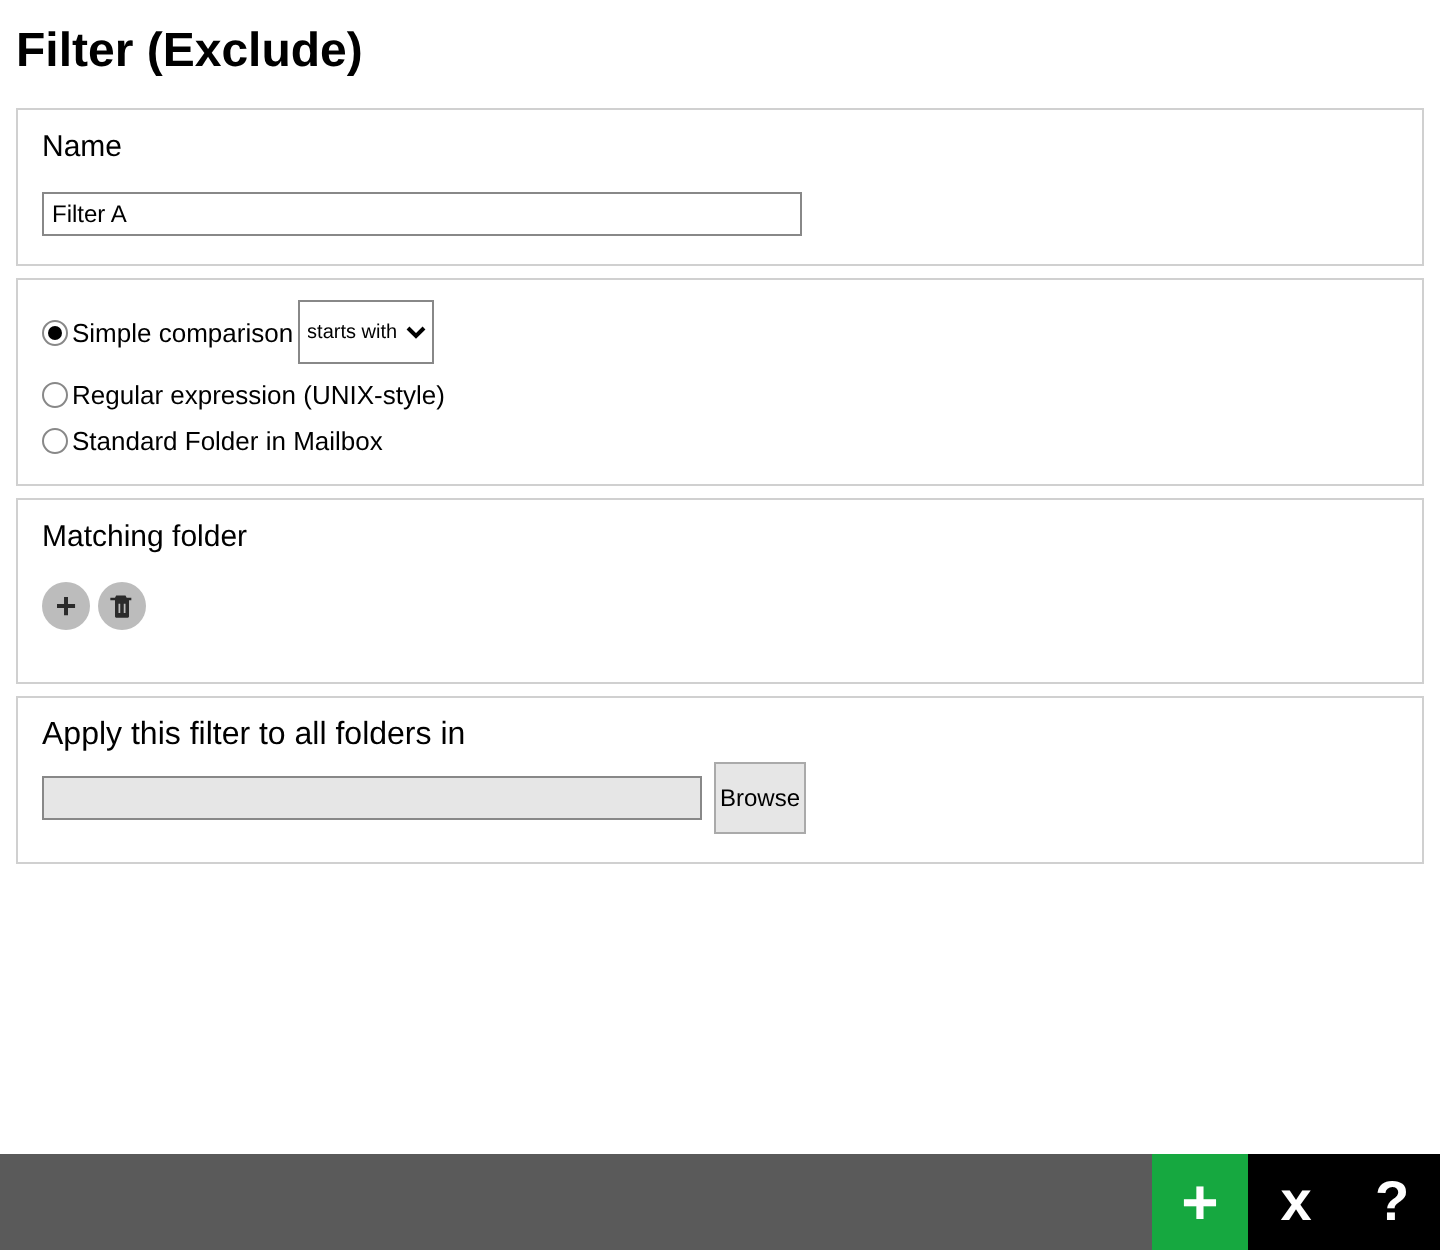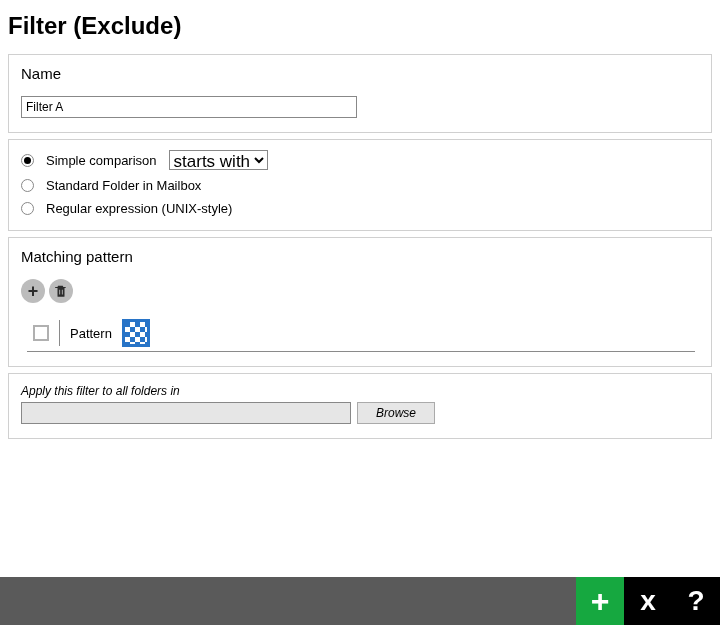--- a/index.html
+++ b/index.html
@@ -23,30 +23,30 @@
     border: 1px solid #d0d0d0;
     margin: 6px 8px;
     padding: 10px 12px 14px 12px;
   }
   .panel-heading {
     font-size: 15px;
     font-weight: normal;
     margin: 0 0 14px 0;
   }
   .name-input {
-    width: 336px;
+    width: 380px;
     height: 22px;
     border: 1px solid #888;
     padding: 2px 4px;
     font-size: 12px;
   }
   .radio-row {
     display: flex;
     align-items: center;
-    gap: 12px;
+    gap: 2px;
     margin-bottom: 8px;
   }
   .radio-row:last-child { margin-bottom: 0; }
   .radio {
     width: 13px;
     height: 13px;
     border: 1px solid #888;
     border-radius: 50%;
     display: inline-flex;
     align-items: center;
@@ -55,22 +55,22 @@
   }
   .radio.checked::after {
     content: "";
     width: 7px;
     height: 7px;
     background: #000;
     border-radius: 50%;
   }
   .radio-label { font-size: 13px; }
   select.comparison-select {
-    font-size: 17px;
-    height: 20px;
+    font-size: 10px;
+    height: 32px;
     border: 1px solid #888;
     background: #fff;
   }
   .icon-row { display: flex; gap: 4px; margin-bottom: 12px; }
   .round-btn {
     width: 24px;
     height: 24px;
     border-radius: 50%;
     background: #bcbcbc;
     display: inline-flex;
@@ -110,36 +110,35 @@
     width: 28px;
     height: 28px;
     border: 3px solid #2874c7;
     background-color: #2874c7;
     background-image:
       linear-gradient(45deg, #fff 25%, transparent 25%, transparent 75%, #fff 75%),
       linear-gradient(45deg, #fff 25%, transparent 25%, transparent 75%, #fff 75%);
     background-size: 10px 10px;
     background-position: 0 0, 5px 5px;
   }
-  .apply-label { font-size: 12px; margin-bottom: 4px; font-style: italic; }
+  .apply-label { font-size: 16px; margin-bottom: 4px; }
   .apply-row { display: flex; gap: 6px; align-items: center; }
   .apply-input {
     width: 330px;
     height: 22px;
     border: 1px solid #888;
     background: #e6e6e6;
   }
   .browse-btn {
-    height: 22px;
+    height: 36px;
     border: 1px solid #aaa;
     background: #e6e6e6;
     font-size: 12px;
-    padding: 0 18px;
+    padding: 0 2px;
     cursor: pointer;
-    font-style: italic;
   }
   .footer-bar {
     position: absolute;
     left: 0;
     right: 0;
     bottom: 0;
     height: 48px;
     background: #5a5a5a;
     display: flex;
     justify-content: flex-end;
@@ -173,49 +172,43 @@
   <div class="radio-row">
     <span class="radio checked"></span>
     <span class="radio-label">Simple comparison</span>
     <select class="comparison-select">
       <option>starts with</option>
     </select>
   </div>
 
   <div class="radio-row">
     <span class="radio"></span>
-    <span class="radio-label">Standard Folder in Mailbox</span>
+    <span class="radio-label">Regular expression (UNIX-style)</span>
   </div>
 
   <div class="radio-row">
     <span class="radio"></span>
-    <span class="radio-label">Regular expression (UNIX-style)</span>
-  </div>
-</div>
-
-<div class="panel">
-  <div class="panel-heading">Matching pattern</div>
+    <span class="radio-label">Standard Folder in Mailbox</span>
+  </div>
+</div>
+
+<div class="panel">
+  <div class="panel-heading">Matching folder</div>
 
   <div class="icon-row">
     <span class="round-btn">
       <span class="plus-glyph">+</span>
     </span>
     <span class="round-btn">
       <svg class="trash-svg" viewBox="0 0 24 24">
         <path fill="#2b2b2b" d="M6 7h12v14a1 1 0 0 1-1 1H7a1 1 0 0 1-1-1V7zm3-4h6l1 2h4v2H2V5h4l1-2zM9 10v8h1.5v-8H9zm4.5 0v8H15v-8h-1.5z"></path>
       </svg>
     </span>
   </div>
 
-  <div class="pattern-row">
-    <span class="checkbox"></span>
-    <span class="divider-v"></span>
-    <span class="pattern-label">Pattern</span>
-    <span class="pattern-tile"></span>
-  </div>
 </div>
 
 <div class="panel">
   <div class="apply-label">Apply this filter to all folders in</div>
   <div class="apply-row">
     <input class="apply-input" type="text" readonly="" value="" style="">
     <button class="browse-btn">Browse</button>
   </div>
 </div>
 

